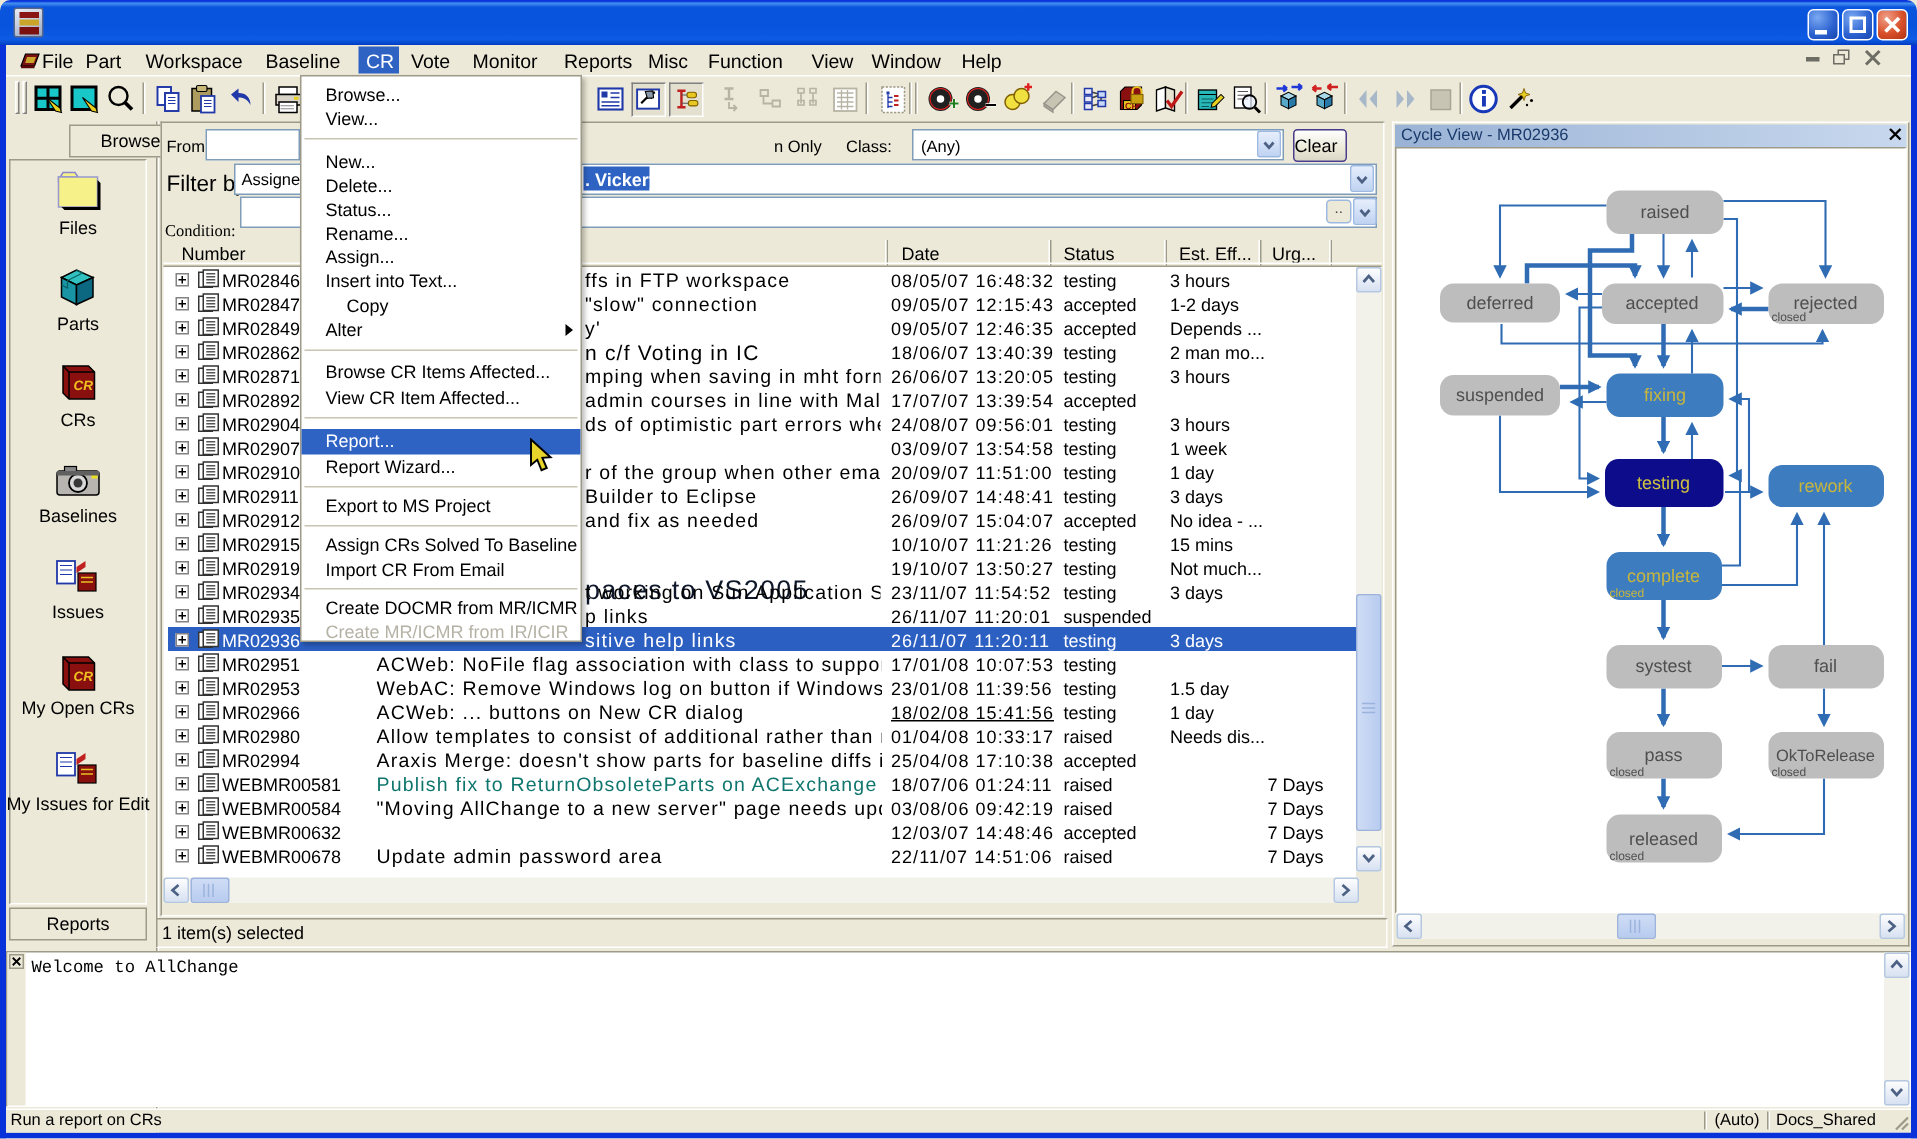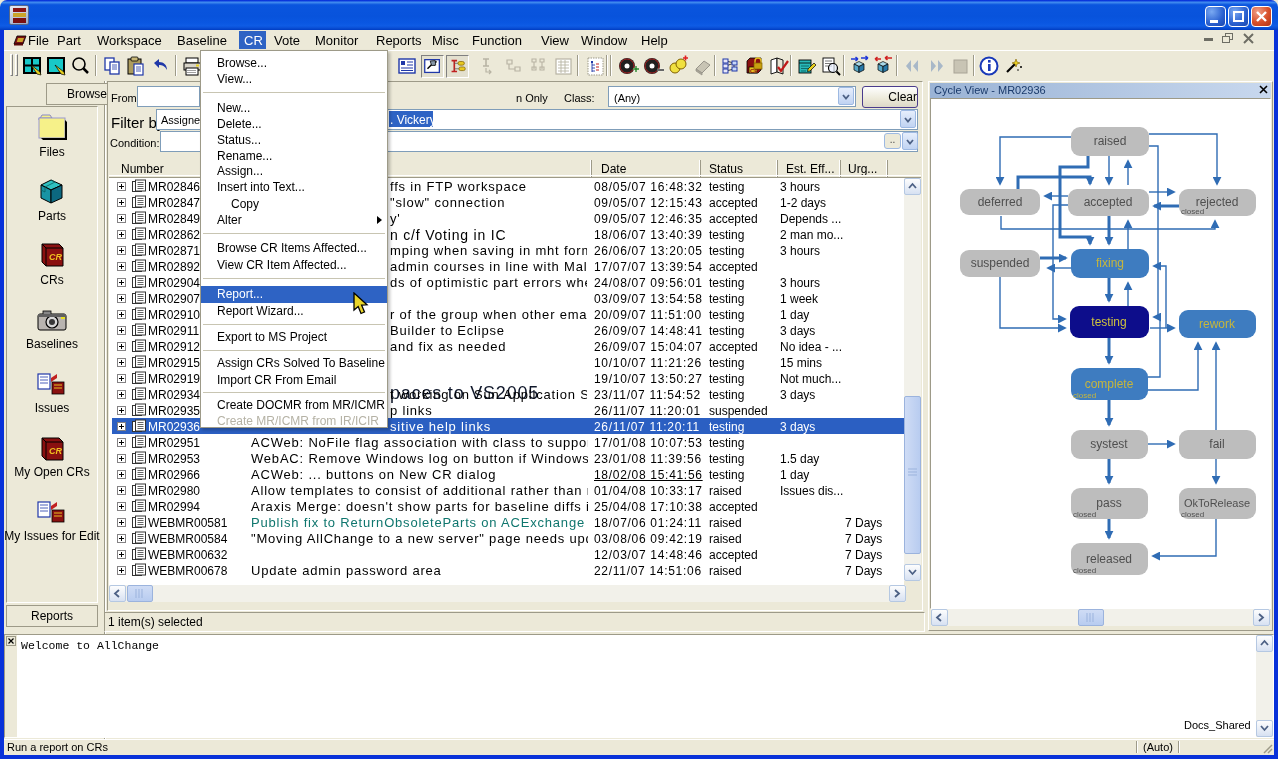--- a/index.html
+++ b/index.html
@@ -299,33 +299,33 @@
 <div class="abs" style="left:137px;top:86px;width:63px;height:21px;background:#fff;border:1px solid #7f9db9;"></div>
 <div class="txt" style="left:516px;top:92px;font-size:11px;">n Only</div>
 <div class="txt" style="left:564px;top:92px;font-size:11px;">Class:</div>
 <div class="abs" style="left:608px;top:86px;width:248px;height:21px;background:#fff;border:1px solid #7f9db9;"></div>
 <div class="txt" style="left:614px;top:92px;font-size:11px;">(Any)</div>
 <div class="abs" style="left:838px;top:87px;width:16px;height:18px;background:linear-gradient(to bottom,#e6eefc,#c0d3f2);border:1px solid #9db9e2;border-radius:2px;">
       <svg width="14" height="16" style="position:absolute;left:0;top:1px">
         <path d="M4 6 L7 9.5 L10 6" fill="none" stroke="#4d6185" stroke-width="1.8"></path>
       </svg>
     </div>
-<div class="abs" style="left:862px;top:86px;width:56px;height:22px;background:linear-gradient(to bottom,#fefefe,#ece9d8 60%,#dcd8c8);border:1px solid #4a3c8c;border-radius:3px;text-align:right;line-height:20px;">Clear</div>
+<div class="abs" style="left:862px;top:86px;width:36px;height:22px;background:linear-gradient(to bottom,#fefefe,#ece9d8 60%,#dcd8c8);border:1px solid #4a3c8c;border-radius:3px;text-align:left;line-height:20px;">Clear</div>
 <div class="txt" style="left:111px;top:114px;font-size:15px;">Filter by:</div>
 <div class="abs" style="left:156px;top:109px;width:100px;height:21px;background:#fff;border:1px solid #7f9db9;"></div>
 <div class="txt" style="left:161px;top:114px;font-size:11px;">Assignee</div>
 <div class="abs" style="left:262px;top:109px;width:656px;height:21px;background:#fff;border:1px solid #7f9db9;"></div>
 <div class="abs" style="left:389px;top:111px;width:44px;height:16px;background:#2E63C4;"></div>
-<div class="txt" style="left:390px;top:113px;color:#fff;">. Vickery</div>
+<div class="txt" style="left:390px;top:113px;color:#fff;font-weight:bold;">. Vickery</div>
 <div class="abs" style="left:900px;top:110px;width:16px;height:18px;background:linear-gradient(to bottom,#e6eefc,#c0d3f2);border:1px solid #9db9e2;border-radius:2px;">
       <svg width="14" height="16" style="position:absolute;left:0;top:1px">
         <path d="M4 6 L7 9.5 L10 6" fill="none" stroke="#4d6185" stroke-width="1.8"></path>
       </svg>
     </div>
-<div class="txt" style="left:110px;top:137px;font-size:11px;">Condition:</div>
+<div class="txt" style="left:110px;top:148px;font-size:11px;font-family:Liberation Serif, serif;">Condition:</div>
 <div class="abs" style="left:160px;top:131px;width:758px;height:21px;background:#fff;border:1px solid #7f9db9;"></div>
 <div class="abs" style="left:884px;top:133px;width:17px;height:16px;background:#ECE9D8;border:1px solid #9db9e2;border-radius:3px;text-align:center;line-height:12px;font-size:10px;color:#444;">..</div>
 <div class="abs" style="left:902px;top:132px;width:16px;height:18px;background:linear-gradient(to bottom,#e6eefc,#c0d3f2);border:1px solid #9db9e2;border-radius:2px;">
       <svg width="14" height="16" style="position:absolute;left:0;top:1px">
         <path d="M4 6 L7 9.5 L10 6" fill="none" stroke="#4d6185" stroke-width="1.8"></path>
       </svg>
     </div>
 <div class="abs" style="left:109px;top:159px;width:812px;height:19px;background:#ECE9D8;"></div>
 <div class="txt" style="left:121px;top:162px;">Number</div>
 <div class="txt" style="left:601px;top:162px;">Date</div>
@@ -590,21 +590,21 @@
 <div class="abs" style="left:121px;top:488px;width:1px;height:5px;background:#000;"></div>
 <svg class="abs" style="left:131px;top:483px" width="16" height="14">
       <rect x="1.5" y="2.5" width="9" height="10" fill="#fff" stroke="#333" stroke-width="1"></rect>
       <rect x="4.5" y="1" width="10" height="11" fill="#fff" stroke="#333" stroke-width="1"></rect>
       <path d="M6.5 3.5 h6 M6.5 5.5 h6 M6.5 7.5 h6 M6.5 9.5 h6" stroke="#555" stroke-width="0.9"></path>
     </svg>
 <div class="txt" style="left:148px;top:484px;color:#000;">MR02980</div>
 <div class="txt" style="left:251px;top:483px;max-width:337px;overflow:hidden;color:#000;font-size:13px;letter-spacing:0.8px;">Allow templates to consist of additional rather than replacement files</div>
 <div class="txt" style="left:594px;top:484px;color:#000;letter-spacing:0.7px;">01/04/08 10:33:17</div>
 <div class="txt" style="left:709px;top:484px;color:#000;">raised</div>
-<div class="txt" style="left:780px;top:484px;color:#000;">Issues dis...</div>
+<div class="txt" style="left:780px;top:484px;color:#000;">Needs dis...</div>
 <div class="abs" style="left:117px;top:502px;width:9px;height:9px;background:#fff;border:1px solid #848284;"></div>
 <div class="abs" style="left:119px;top:506px;width:5px;height:1px;background:#000;"></div>
 <div class="abs" style="left:121px;top:504px;width:1px;height:5px;background:#000;"></div>
 <svg class="abs" style="left:131px;top:499px" width="16" height="14">
       <rect x="1.5" y="2.5" width="9" height="10" fill="#fff" stroke="#333" stroke-width="1"></rect>
       <rect x="4.5" y="1" width="10" height="11" fill="#fff" stroke="#333" stroke-width="1"></rect>
       <path d="M6.5 3.5 h6 M6.5 5.5 h6 M6.5 7.5 h6 M6.5 9.5 h6" stroke="#555" stroke-width="0.9"></path>
     </svg>
 <div class="txt" style="left:148px;top:500px;color:#000;">MR02994</div>
 <div class="txt" style="left:251px;top:499px;max-width:337px;overflow:hidden;color:#000;font-size:13px;letter-spacing:0.8px;">Araxis Merge: doesn't show parts for baseline diffs in Merge 2007 a...</div>
@@ -802,21 +802,21 @@
 <div class="abs" style="left:1256px;top:720px;width:17px;height:17px;background:linear-gradient(to bottom,#fdfdfd,#d7e1f2);border:1px solid #b5c8e2;border-radius:2px;">
       <svg width="15" height="15" style="position:absolute;left:0;top:0">
         <path d="M4 5 L7.5 9 L11 5" fill="none" stroke="#4d6185" stroke-width="1.8"></path>
       </svg>
     </div>
 <div class="abs" style="left:4px;top:739px;width:1270px;height:16px;background:#ECE9D8;border-top:1px solid #fff;"></div>
 <div class="txt" style="left:7px;top:741px;font-size:11px;">Run a report on CRs</div>
 <div class="abs" style="left:1136px;top:741px;width:2px;height:12px;border-left:1px solid #9d9a88;border-right:1px solid #fff;"></div>
 <div class="txt" style="left:1143px;top:741px;font-size:11px;">(Auto)</div>
 <div class="abs" style="left:1178px;top:741px;width:2px;height:12px;border-left:1px solid #9d9a88;border-right:1px solid #fff;"></div>
-<div class="txt" style="left:1184px;top:719px;font-size:11px;">Docs_Shared</div>
+<div class="txt" style="left:1184px;top:741px;font-size:11px;">Docs_Shared</div>
 <svg class="abs" style="left:1262px;top:743px" width="12" height="12">
       <path d="M10 2 L2 10 M10 6 L6 10 M10 10 L10 10" stroke="#9d9a88" stroke-width="1.5"></path>
     </svg>
 <div class="abs" style="left:200px;top:50px;width:188px;height:378px;background:#fff;border:1px solid #9d9a88;box-shadow:2px 2px 3px rgba(0,0,0,0.25);"></div>
 <div class="txt" style="left:217px;top:56px;color:#000;">Browse...</div>
 <div class="txt" style="left:217px;top:72px;color:#000;">View...</div>
 <div class="abs" style="left:203px;top:92px;width:182px;height:1px;background:#c8c5b2;"></div>
 <div class="txt" style="left:217px;top:101px;color:#000;">New...</div>
 <div class="txt" style="left:217px;top:117px;color:#000;">Delete...</div>
 <div class="txt" style="left:217px;top:133px;color:#000;">Status...</div>

